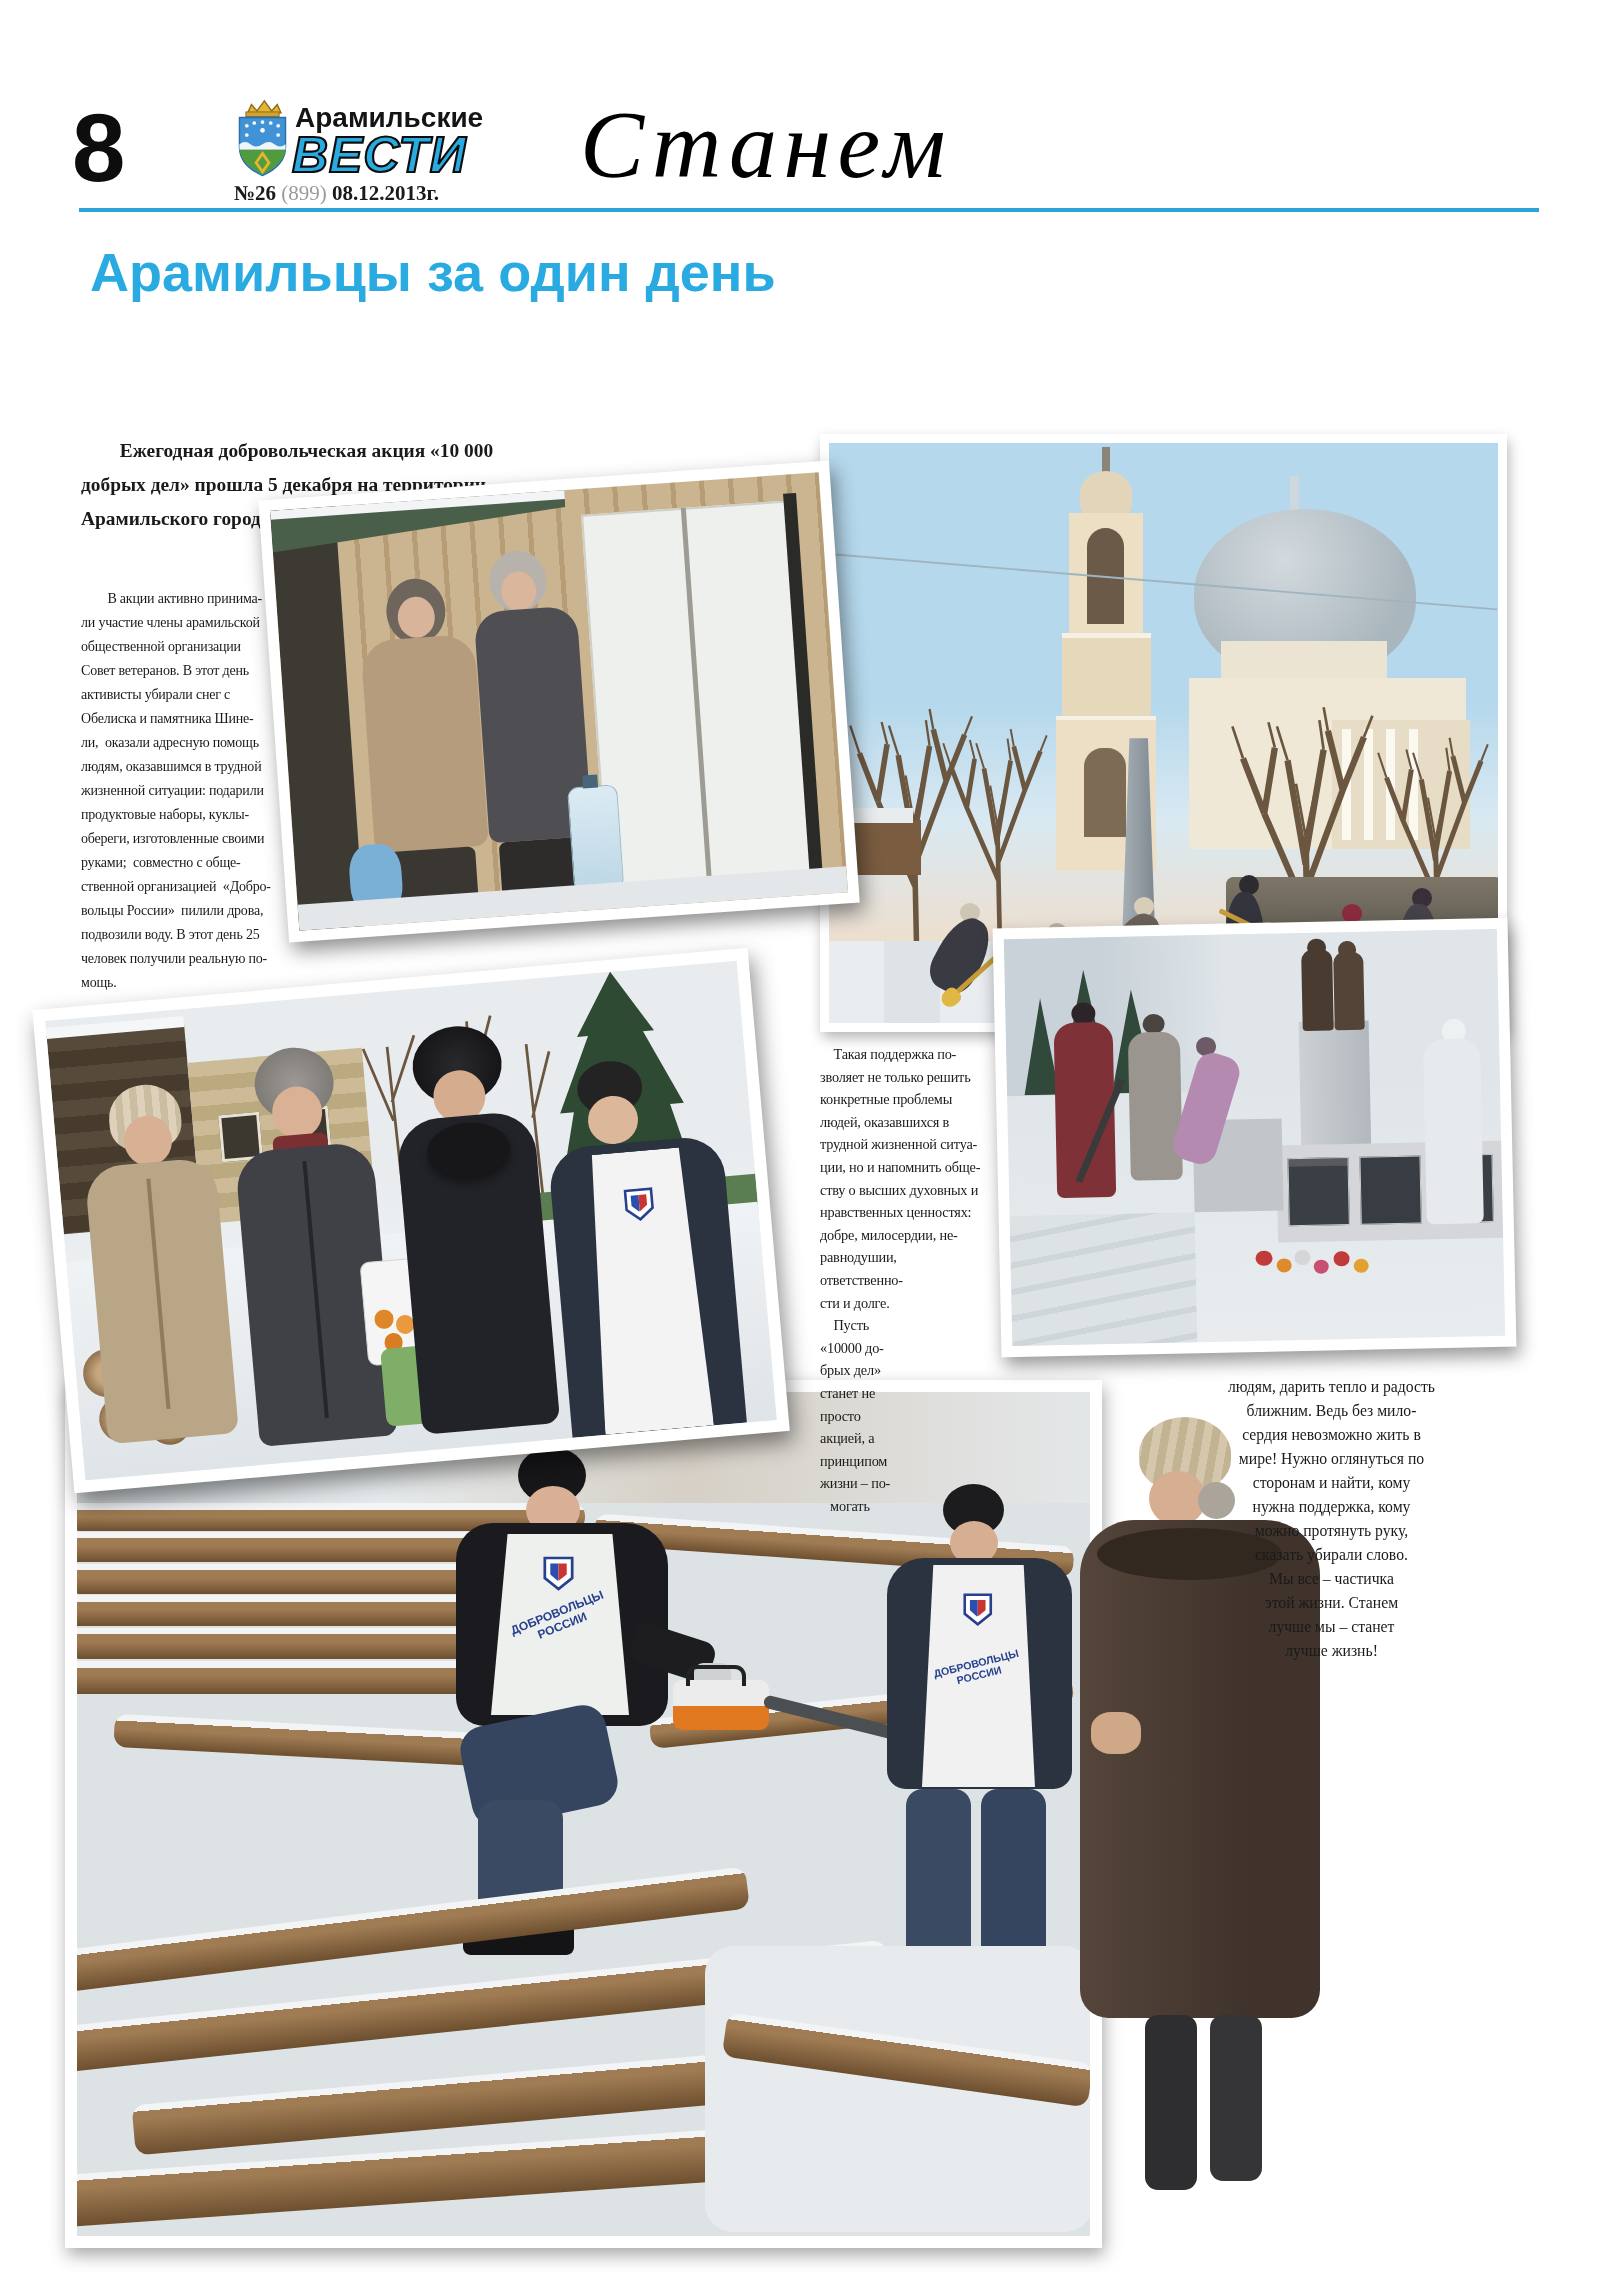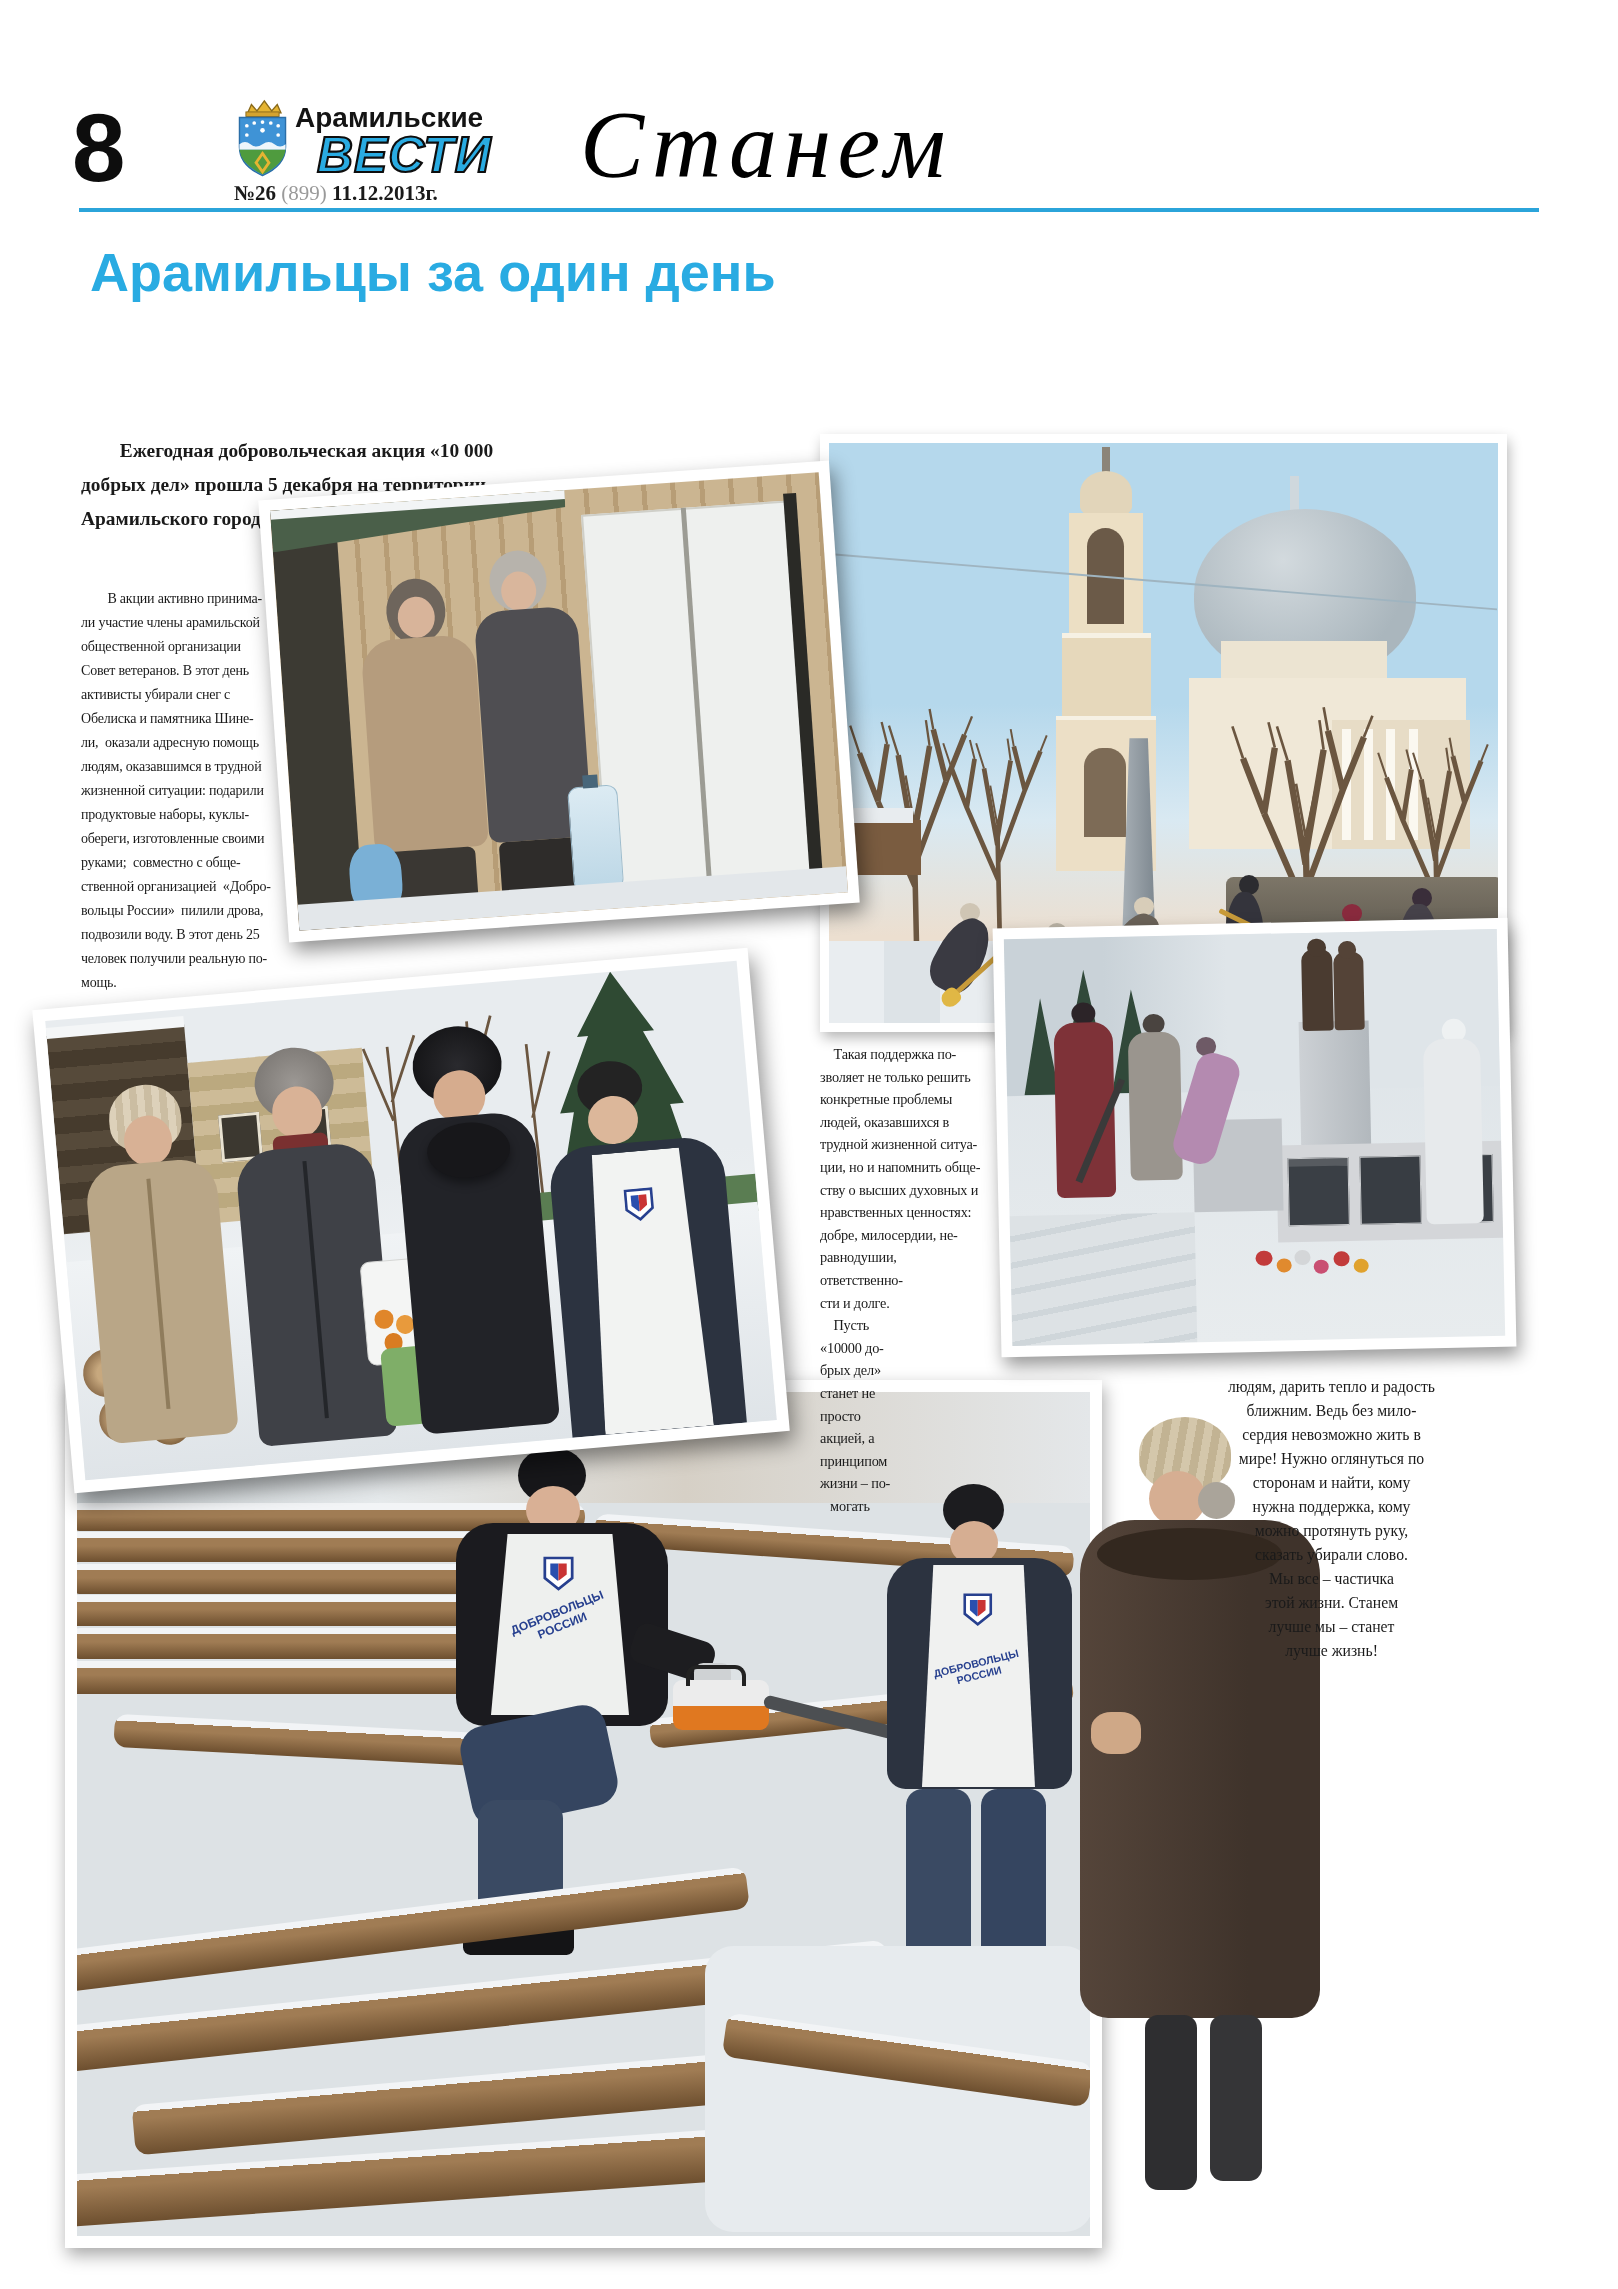--- a/index.html
+++ b/index.html
@@ -5,21 +5,21 @@
   html,body{margin:0;padding:0;background:#888;}
   #page{position:relative;width:1619px;height:2290px;background:#fff;overflow:hidden;
         font-family:"Liberation Serif",serif;color:#1a1a1a;}
   .abs{position:absolute;}
   
   #pagenum{position:absolute;left:72px;top:100px;font-family:"Liberation Sans",sans-serif;
            font-weight:bold;font-size:96px;line-height:1;color:#0d0d0d;}
   #brand-top{position:absolute;left:295px;top:102px;font-family:"Liberation Sans",sans-serif;
            font-weight:bold;font-size:28px;color:#141414;}
   #brand-main{position:absolute;left:292px;top:126px;font-family:"Liberation Sans",sans-serif;
-           font-weight:bold;font-style:italic;font-size:50px;letter-spacing:0.9px;color:#29abe2;margin-left:25px;
+           font-weight:bold;font-style:italic;font-size:50px;letter-spacing:0.9px;color:#29abe2;
            -webkit-text-stroke:2.2px #0e0e0e;}
   #issueline{position:absolute;left:234px;top:181px;font-size:21px;font-weight:bold;white-space:nowrap;}
   #issueline .gray{color:#9a9a9a;font-weight:normal;}
   #section-title{position:absolute;left:580px;top:89px;font-style:italic;font-size:96px;
            letter-spacing:6.5px;color:#000;}
   #rule{position:absolute;left:79px;top:208px;width:1460px;height:3.7px;background:#2ba4da;}
   
   #headline{position:absolute;left:90px;top:233px;font-family:"Liberation Sans",sans-serif;
            font-weight:bold;font-size:54px;line-height:78px;color:#29abe2;letter-spacing:0;}
   #lead{position:absolute;left:81px;top:434px;width:443px;font-weight:bold;font-size:19.4px;
@@ -67,21 +67,21 @@
     <path d="M7,50 q6,-5 12,0 t13,0 t13,0 t12,0 l0,6 h-50 z" fill="#eef6fb"></path>
     <path d="M7,56 h50 q-2,16 -25,27 q-23,-11 -25,-27 z" fill="#4f9b3e"></path>
     <path d="M32,60 l7,10 -7,10 -7,-10 z" fill="none" stroke="#e5b432" stroke-width="3"></path>
   </svg>
 
   <div id="brand-top">Арамильские</div>
   <div id="brand-main">ВЕСТИ</div>
   <div id="issueline">
     <span>№26</span>
     <span class="gray">(899)</span>
-    <span>11.12.2013г.</span>
+    <span>08.12.2013г.</span>
   </div>
   <div id="section-title">Станем</div>
   <div id="rule"></div>
 
   <div id="headline">
     <span>Арамильцы за один день</span><br>
   </div>
   <div id="lead">        Ежегодная добровольческая акция «10 000
 добрых дел» прошла 5 декабря на территории
 Арамильского городского округа.</div>

